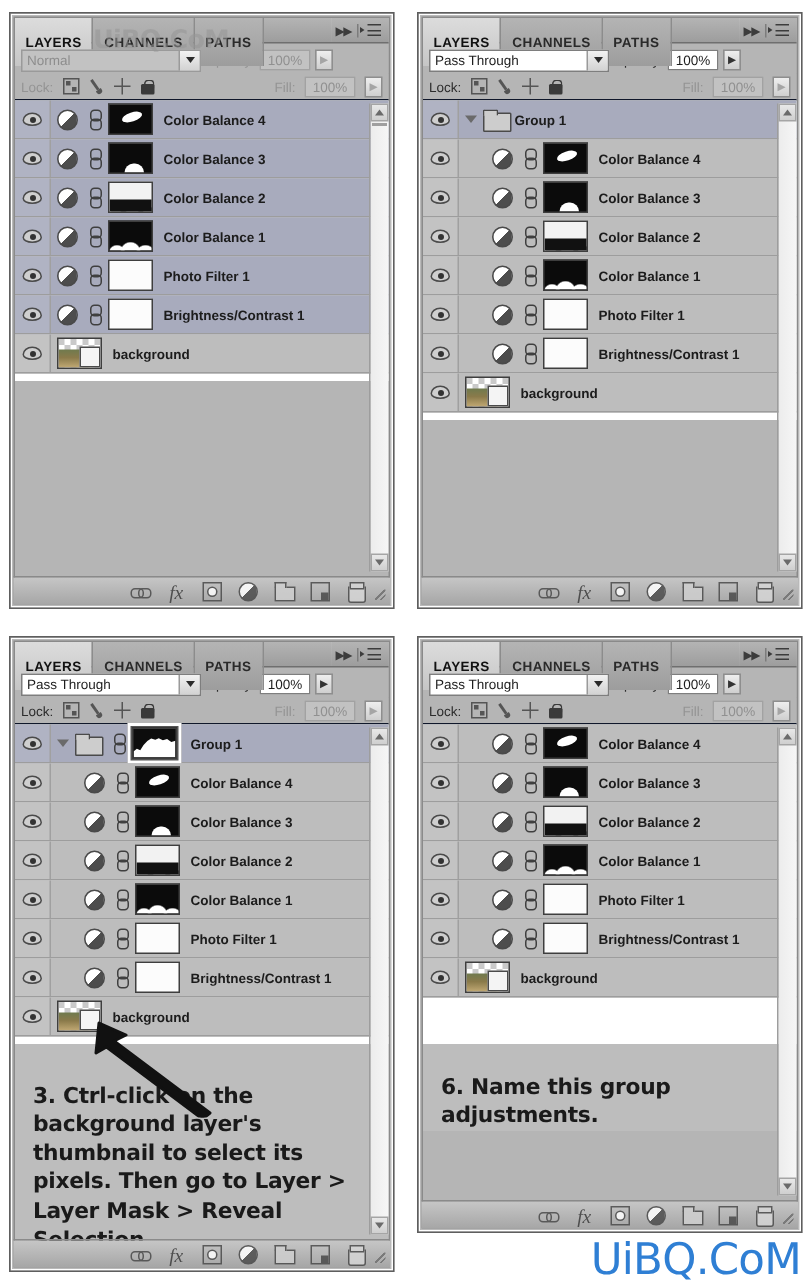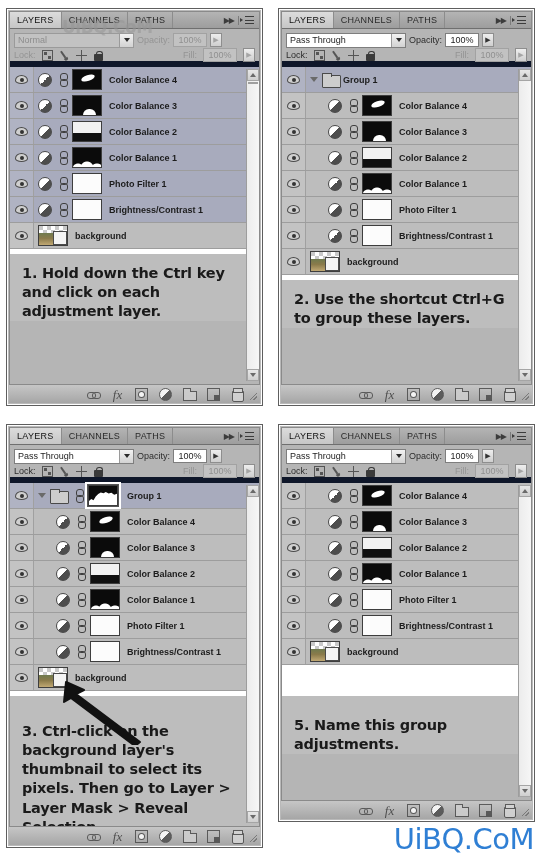--- a/index.html
+++ b/index.html
@@ -27,23 +27,23 @@
   .tabbar {
     position: relative;
     height: 17px;
     background: linear-gradient(to bottom,#c8c8c8,#a9a9a9);
     border-bottom: 1px solid #6f6f6f;
     display: flex;
     align-items: stretch;
   }
   .tab {
     display: flex; align-items: center;
-    padding: 0 7px;
+    padding: 16px 7px;
     font-size: 9px;
-    font-weight: normal;
+    font-weight: bold;
     letter-spacing: .3px;
     color: #2a2a2a;
     background: linear-gradient(to bottom,#b4b4b4,#9d9d9d);
     border-right: 1px solid #8c8c8c;
     white-space: nowrap;
   }
   .tab.active {
     background: linear-gradient(to bottom,#dcdcdc,#c6c6c6);
     color: #111;
   }
@@ -109,21 +109,21 @@
     display:flex;align-items:center;justify-content:center;
     font-size:7px;color:#333;
   }
   .opacity-step.dim { color:#a5a5a5; }
 
   
   .lockrow {
     display:flex; align-items:center; gap:6px;
     height: 18px; padding: 0 4px;
     background:#b5b5b5;
-    border-bottom: 6px solid #0f172a;
+    border-bottom: 1px solid #0f172a;
   }
   .lock-ico { width:11px;height:11px;position:relative;display:inline-block; }
   .ico-checker { border:1px solid #555; }
   .ico-checker::before{content:'';position:absolute;left:1px;top:1px;width:3px;height:3px;background:#555;}
   .ico-checker::after{content:'';position:absolute;left:5px;top:5px;width:3px;height:3px;background:#555;}
   .ico-brush { transform: rotate(-35deg); }
   .ico-brush::before{content:'';position:absolute;left:4px;top:0;width:2px;height:8px;background:#555;}
   .ico-brush::after{content:'';position:absolute;left:3px;top:8px;width:4px;height:3px;background:#555;border-radius:0 0 2px 2px;}
   .ico-move::before{content:'';position:absolute;left:5px;top:0;width:1px;height:11px;background:#555;}
   .ico-move::after{content:'';position:absolute;left:0;top:5px;width:11px;height:1px;background:#555;}
@@ -451,23 +451,20 @@
           </div>
           <div class="layerrow">
             <div class="eyecell">
               <span class="eye"></span>
             </div>
             <span class="thumb t-photo" style="margin-left: 4px;"></span>
             <span class="layername plain">background</span>
           </div>
         </div>
 
-      <div class="instr">
-        <div class="instr-text">1. Hold down the Ctrl key and click on each adjustment layer.</div>
-      </div>
 
       <div class="vscroll" style="top:57px;bottom:21px;">
         <div class="sb-btn sb-up">
             <span class="ar-up"></span>
           </div>
         <div class="sb-thumb" style="top:13px;height:0px;"></div>
         <div class="sb-btn sb-dn">
             <span class="ar-dn"></span>
           </div>
       </div>
@@ -601,23 +598,20 @@
           </div>
           <div class="layerrow">
             <div class="eyecell">
               <span class="eye"></span>
             </div>
             <span class="thumb t-photo" style="margin-left: 4px;"></span>
             <span class="layername plain">background</span>
           </div>
         </div>
 
-      <div class="instr">
-        <div class="instr-text">2. Use the shortcut Ctrl+G to group these layers.</div>
-      </div>
 
       <div class="vscroll" style="top:57px;bottom:21px;">
         <div class="sb-btn sb-up">
             <span class="ar-up"></span>
           </div>
         <div class="sb-btn sb-dn">
             <span class="ar-dn"></span>
           </div>
       </div>
     </div>
@@ -896,21 +890,21 @@
           <div class="layerrow">
             <div class="eyecell">
               <span class="eye"></span>
             </div>
             <span class="thumb t-photo" style="margin-left: 4px;"></span>
             <span class="layername plain">background</span>
           </div>
         </div>
 
       <div class="instr" style="padding-top:20px;">
-        <div class="instr-text">5. Name this group adjustments.</div>
+        <div class="instr-text">6. Name this group adjustments.</div>
       </div>
 
       <div class="vscroll" style="top:57px;bottom:21px;">
         <div class="sb-btn sb-up">
             <span class="ar-up"></span>
           </div>
         <div class="sb-btn sb-dn">
             <span class="ar-dn"></span>
           </div>
       </div>

